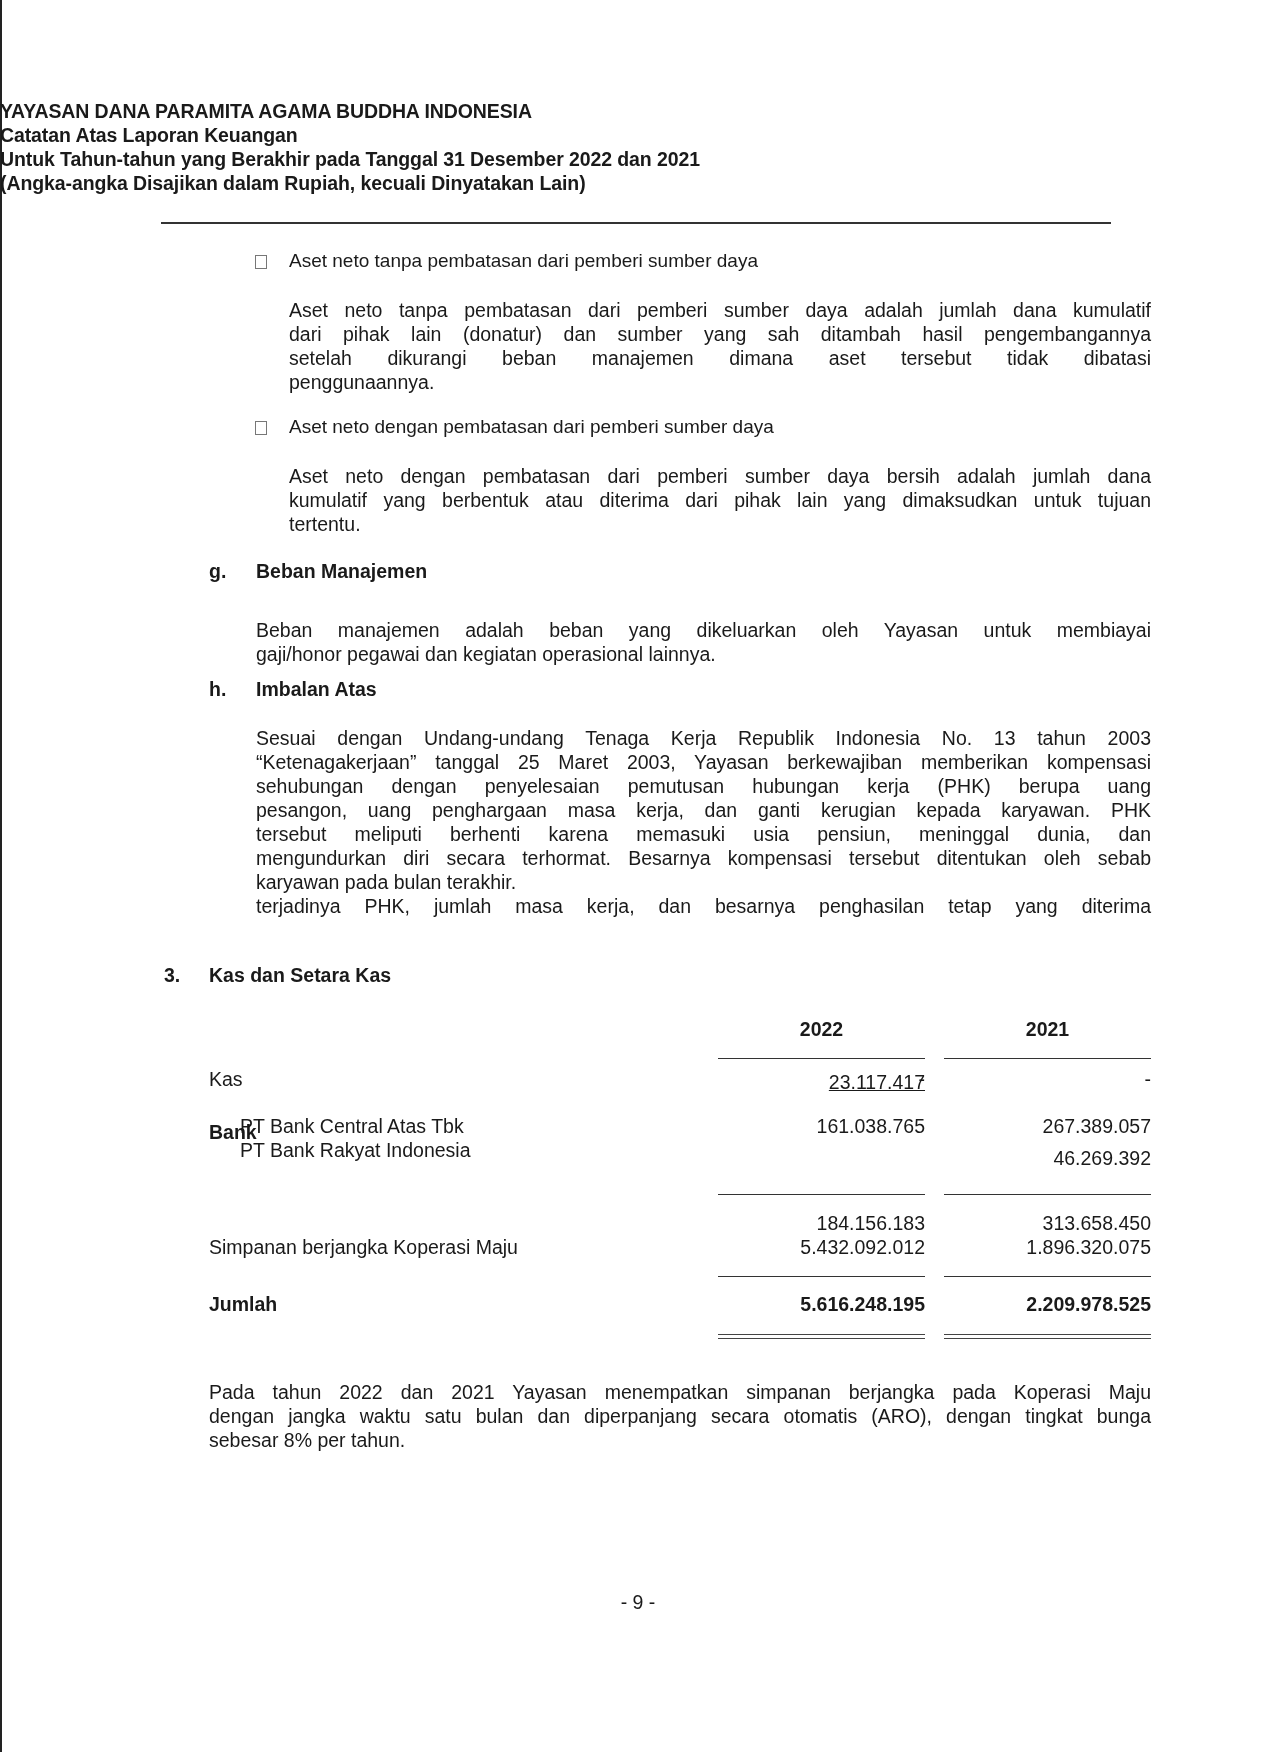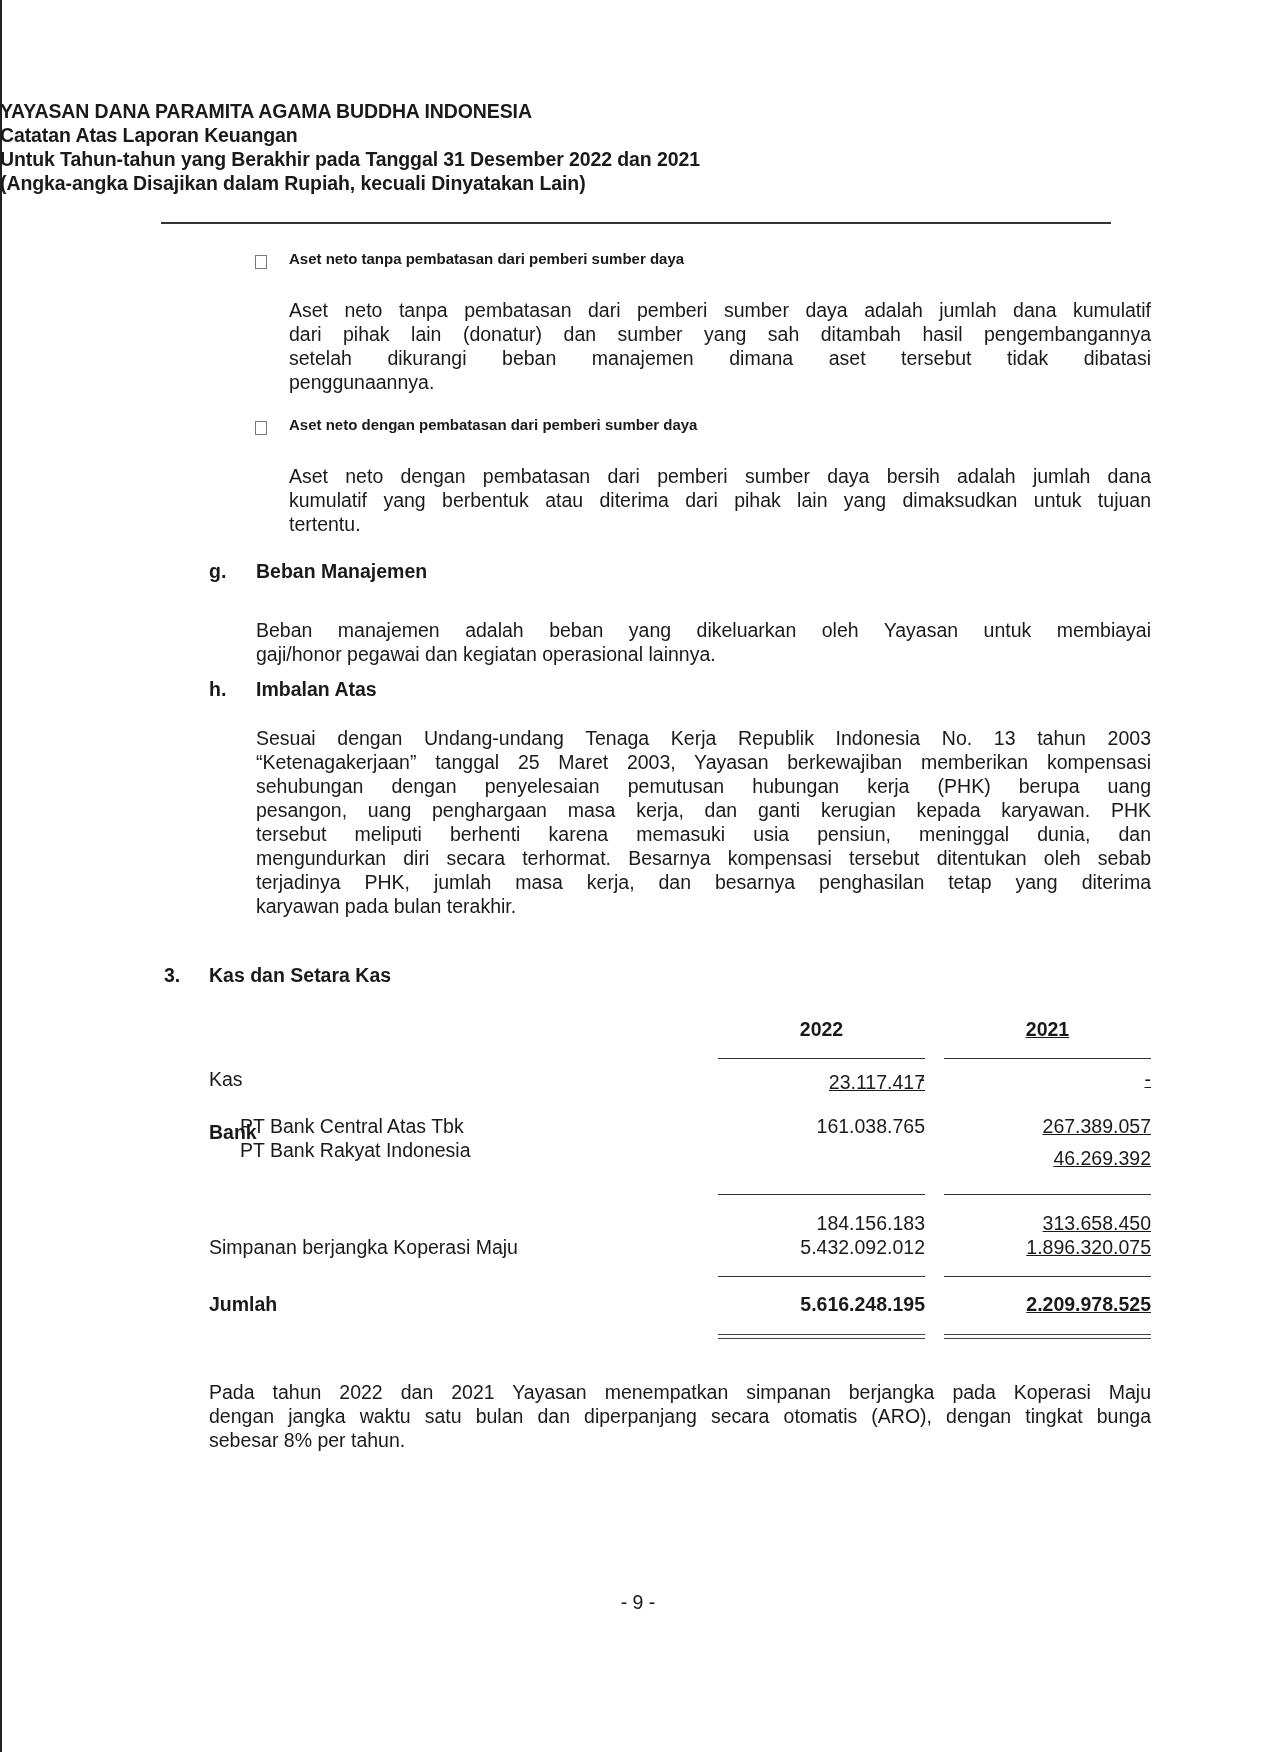--- a/index.html
+++ b/index.html
@@ -4,28 +4,28 @@
   <style>
     html, body { margin: 0; padding: 0; background: #ffffff; }
     body { width: 1276px; height: 1752px; position: relative; overflow: hidden;
       font-family: "Liberation Sans", sans-serif; color: #1a1a1a; }
     .page { position: absolute; left: 0; top: 0; width: 1276px; height: 1752px; }
     .edge-left { position: absolute; left: 0; top: 0; width: 2px; height: 1752px; background: #222; }
     .header { position: absolute; left: 0; width: 1114px; top: 99px; text-align: left; }
     .header div { font-weight: bold; font-size: 19.5px; line-height: 24px; letter-spacing: -0.1px; }
     .rule { position: absolute; left: 161px; width: 950px; top: 222px; height: 0; border-top: 2px solid #333; }
     .abs { position: absolute; }
-    .h-bullet { font-weight: bold; font-size: 15px; }
+    .h-bullet { font-weight: normal; font-size: 19px; }
     .box { position: absolute; width: 10px; height: 12px; border: 1px solid #777; }
     .body-text { font-size: 19.5px; line-height: 24px; text-align: justify; text-align-last: left; }
     .sec-label { font-weight: bold; font-size: 19.5px; }
     .tbl-label { font-size: 19.5px; line-height: 24px; }
     .num { position: absolute; text-align: right; font-size: 19.5px; line-height: 24px; }
     .col22 { left: 718px; width: 207px; }
-    .col21 { left: 944px; width: 207px; text-decoration: underline; }
+    .col21 { left: 944px; width: 207px; }
     .bold { font-weight: bold; }
     .hline { position: absolute; height: 0; border-top: 1.5px solid #333; }
     .dline { position: absolute; height: 3px; border-top: 1.5px solid #444; border-bottom: 1.5px solid #444; }
     .pageno { position: absolute; left: 0; width: 1276px; text-align: center; top: 1591px; font-size: 19.5px; }
   </style>
 </head>
 <body>
 
 <div class="page">
   <div class="edge-left"></div>
@@ -64,22 +64,22 @@
 
   <div class="abs sec-label" style="left:209px; top:678px;">h.</div>
   <div class="abs sec-label" style="left:256px; top:678px;">Imbalan Atas</div>
   <div class="abs body-text" style="left:256px; top:726px; width:895px;">
     <div style="text-align-last:justify">Sesuai dengan Undang-undang Tenaga Kerja Republik Indonesia No. 13 tahun 2003</div>
     <div style="text-align-last:justify">“Ketenagakerjaan” tanggal 25 Maret 2003, Yayasan berkewajiban memberikan kompensasi</div>
     <div style="text-align-last:justify">sehubungan dengan penyelesaian pemutusan hubungan kerja (PHK) berupa uang</div>
     <div style="text-align-last:justify">pesangon, uang penghargaan masa kerja, dan ganti kerugian kepada karyawan. PHK</div>
     <div style="text-align-last:justify">tersebut meliputi berhenti karena memasuki usia pensiun, meninggal dunia, dan</div>
     <div style="text-align-last:justify">mengundurkan diri secara terhormat. Besarnya kompensasi tersebut ditentukan oleh sebab</div>
+    <div>karyawan pada bulan terakhir.</div>
     <div style="text-align-last:justify">terjadinya PHK, jumlah masa kerja, dan besarnya penghasilan tetap yang diterima</div>
-    <div>karyawan pada bulan terakhir.</div>
   </div>
 
   <div class="abs sec-label" style="left:164px; top:964px;">3.</div>
   <div class="abs sec-label" style="left:209px; top:964px;">Kas dan Setara Kas</div>
 
   <div>
     <div class="num col22 bold" style="text-align:center; top:1017px;">2022</div>
     <div class="num col21 bold" style="text-align:center; top:1017px;">2021</div>
     <div class="hline" style="left:718px; width:207px; top:1058px;"></div>
     <div class="hline" style="left:944px; width:207px; top:1058px;"></div>

